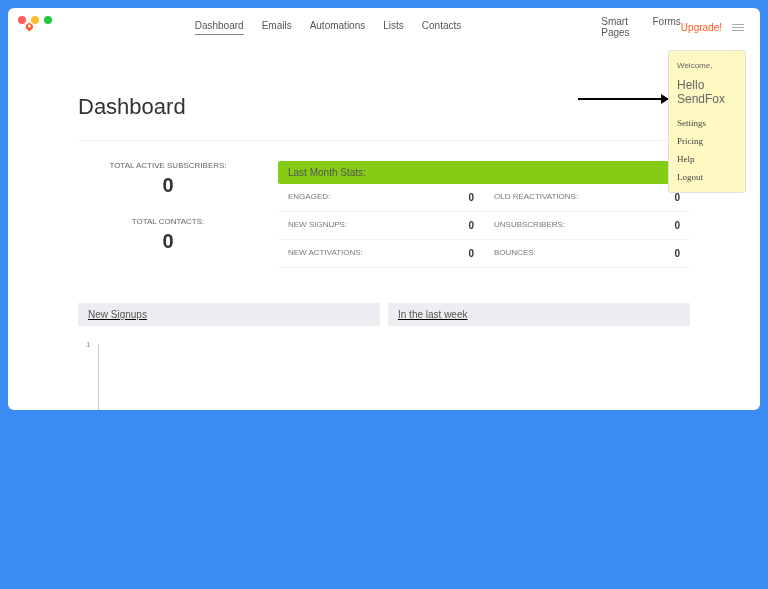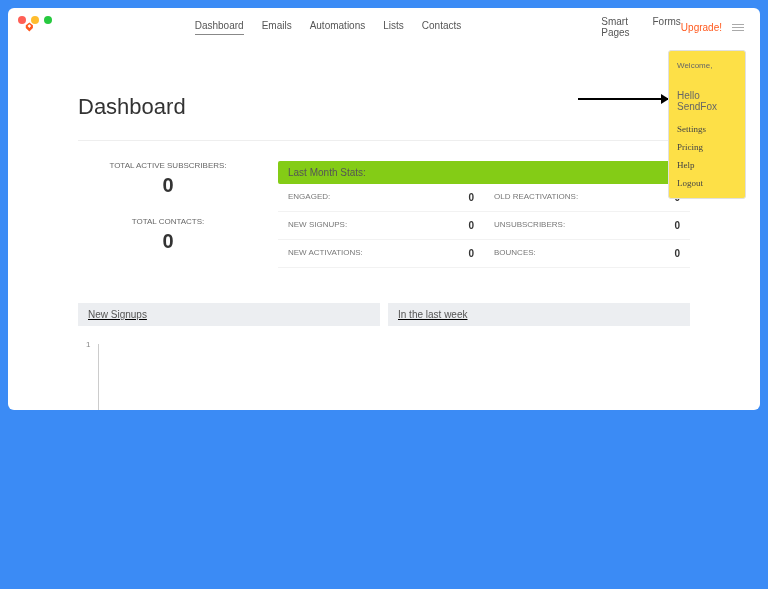--- a/index.html
+++ b/index.html
@@ -65,31 +65,31 @@
       flex-direction: column;
       gap: 2px;
       cursor: pointer;
     }
     .hamburger div { width: 12px; height: 1px; background: #aaa; }
     .dropdown {
       position: absolute;
       top: 42px;
       right: 14px;
       width: 78px;
-      background: #fde047;
+      background: #fef9c3;
       border: 1px solid #e0e0e0;
       border-radius: 3px;
       padding: 6px 0;
       font-size: 9px;
       color: #444;
       z-index: 10;
     }
     .dropdown div { padding: 4px 8px; }
     .dropdown .welcome { font-size: 8px; color: #666; }
-    .dropdown .hello { font-size: 10px; color: #666; padding-bottom: 8px; margin-top: 12px; }
+    .dropdown .hello { font-size: 12px; color: #666; padding-bottom: 8px; }
     .dropdown .item { cursor: pointer; font-size: 9px; font-family: Liberation Serif, serif; }
     .arrow {
       position: absolute;
       top: 90px;
       right: 92px;
       width: 90px;
       height: 2px;
       background: #000;
       z-index: 9;
     }

